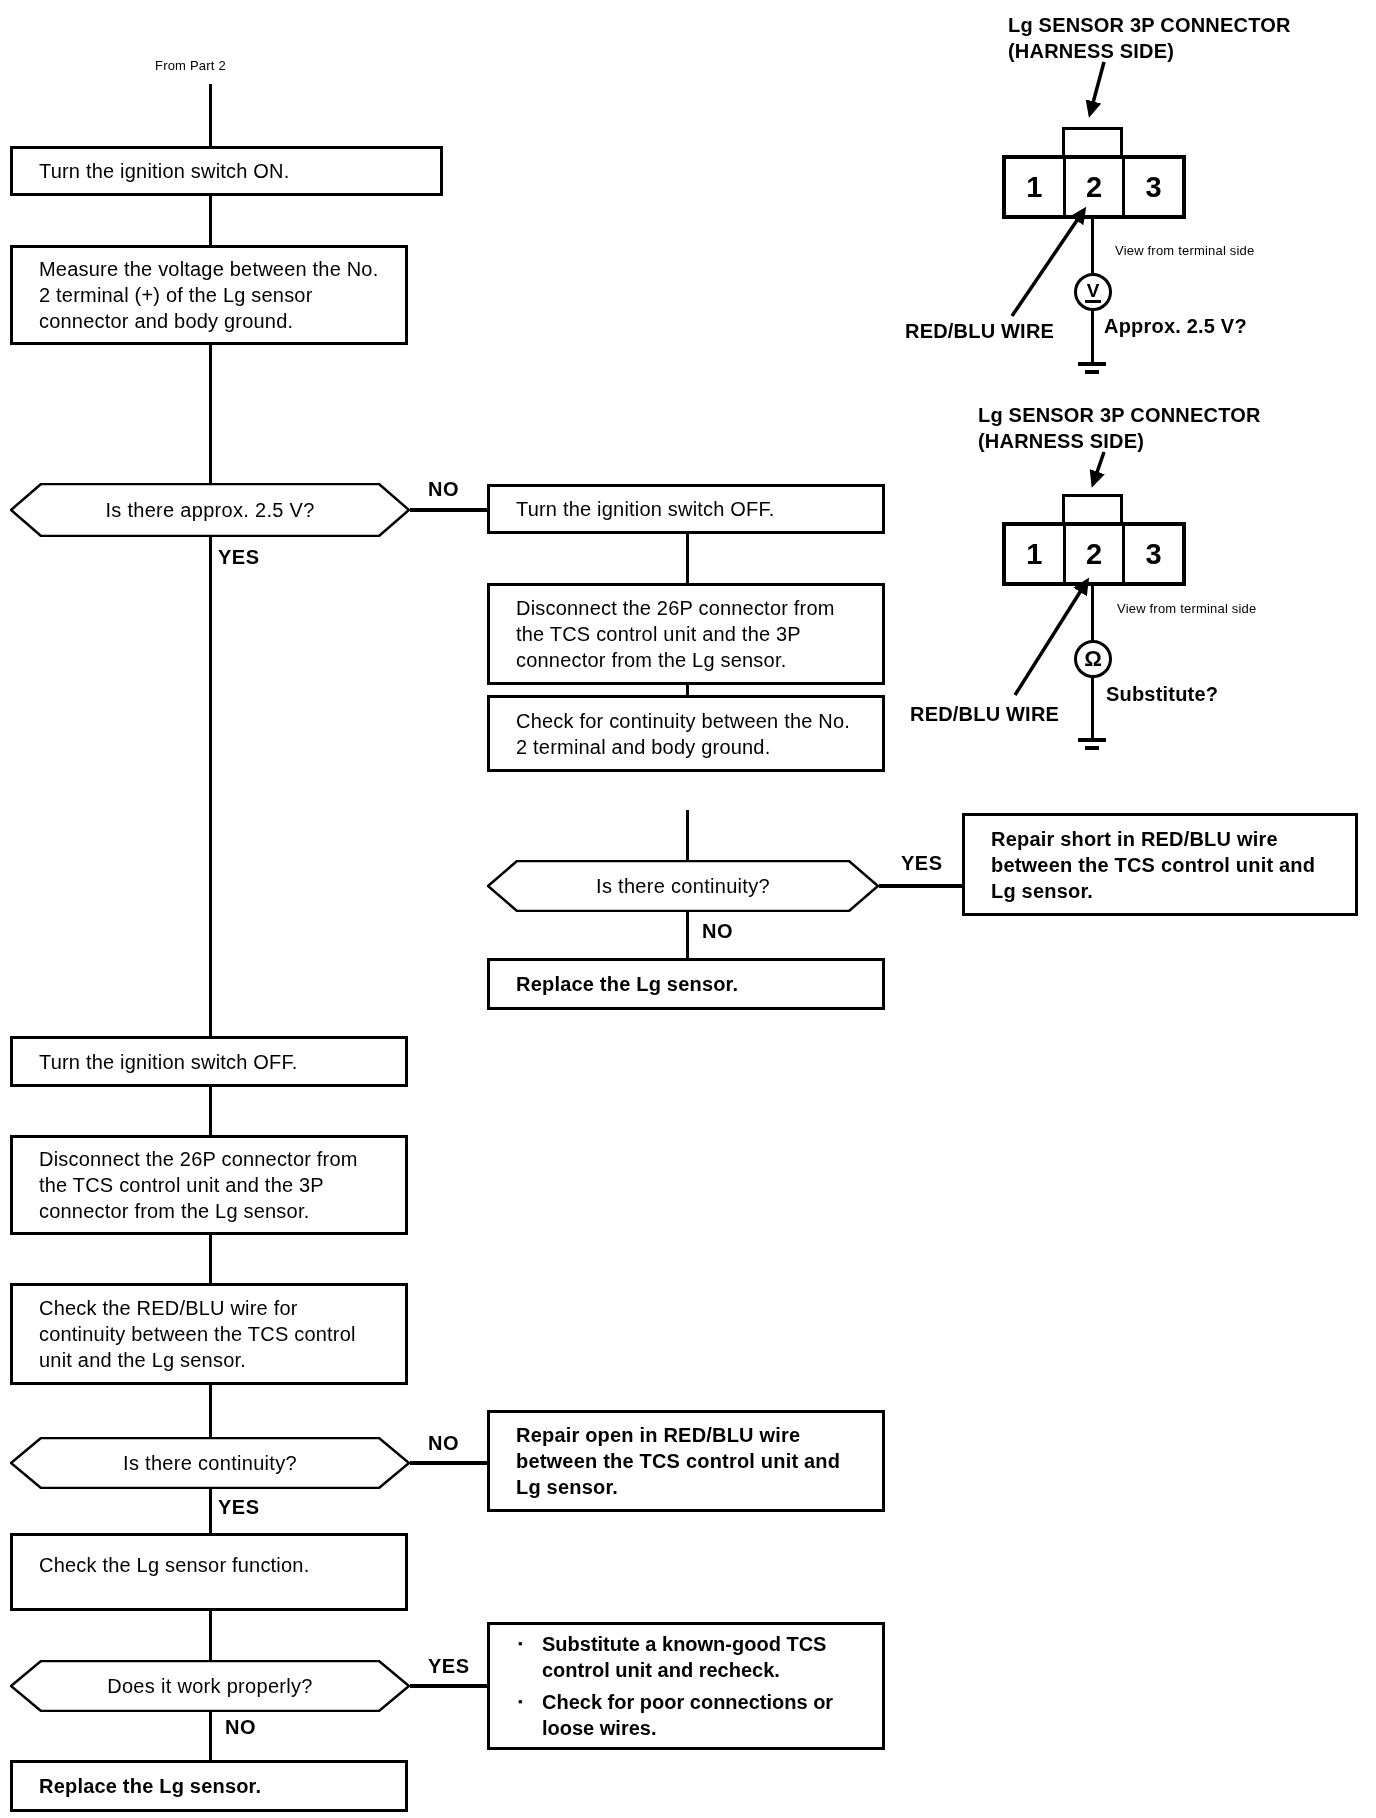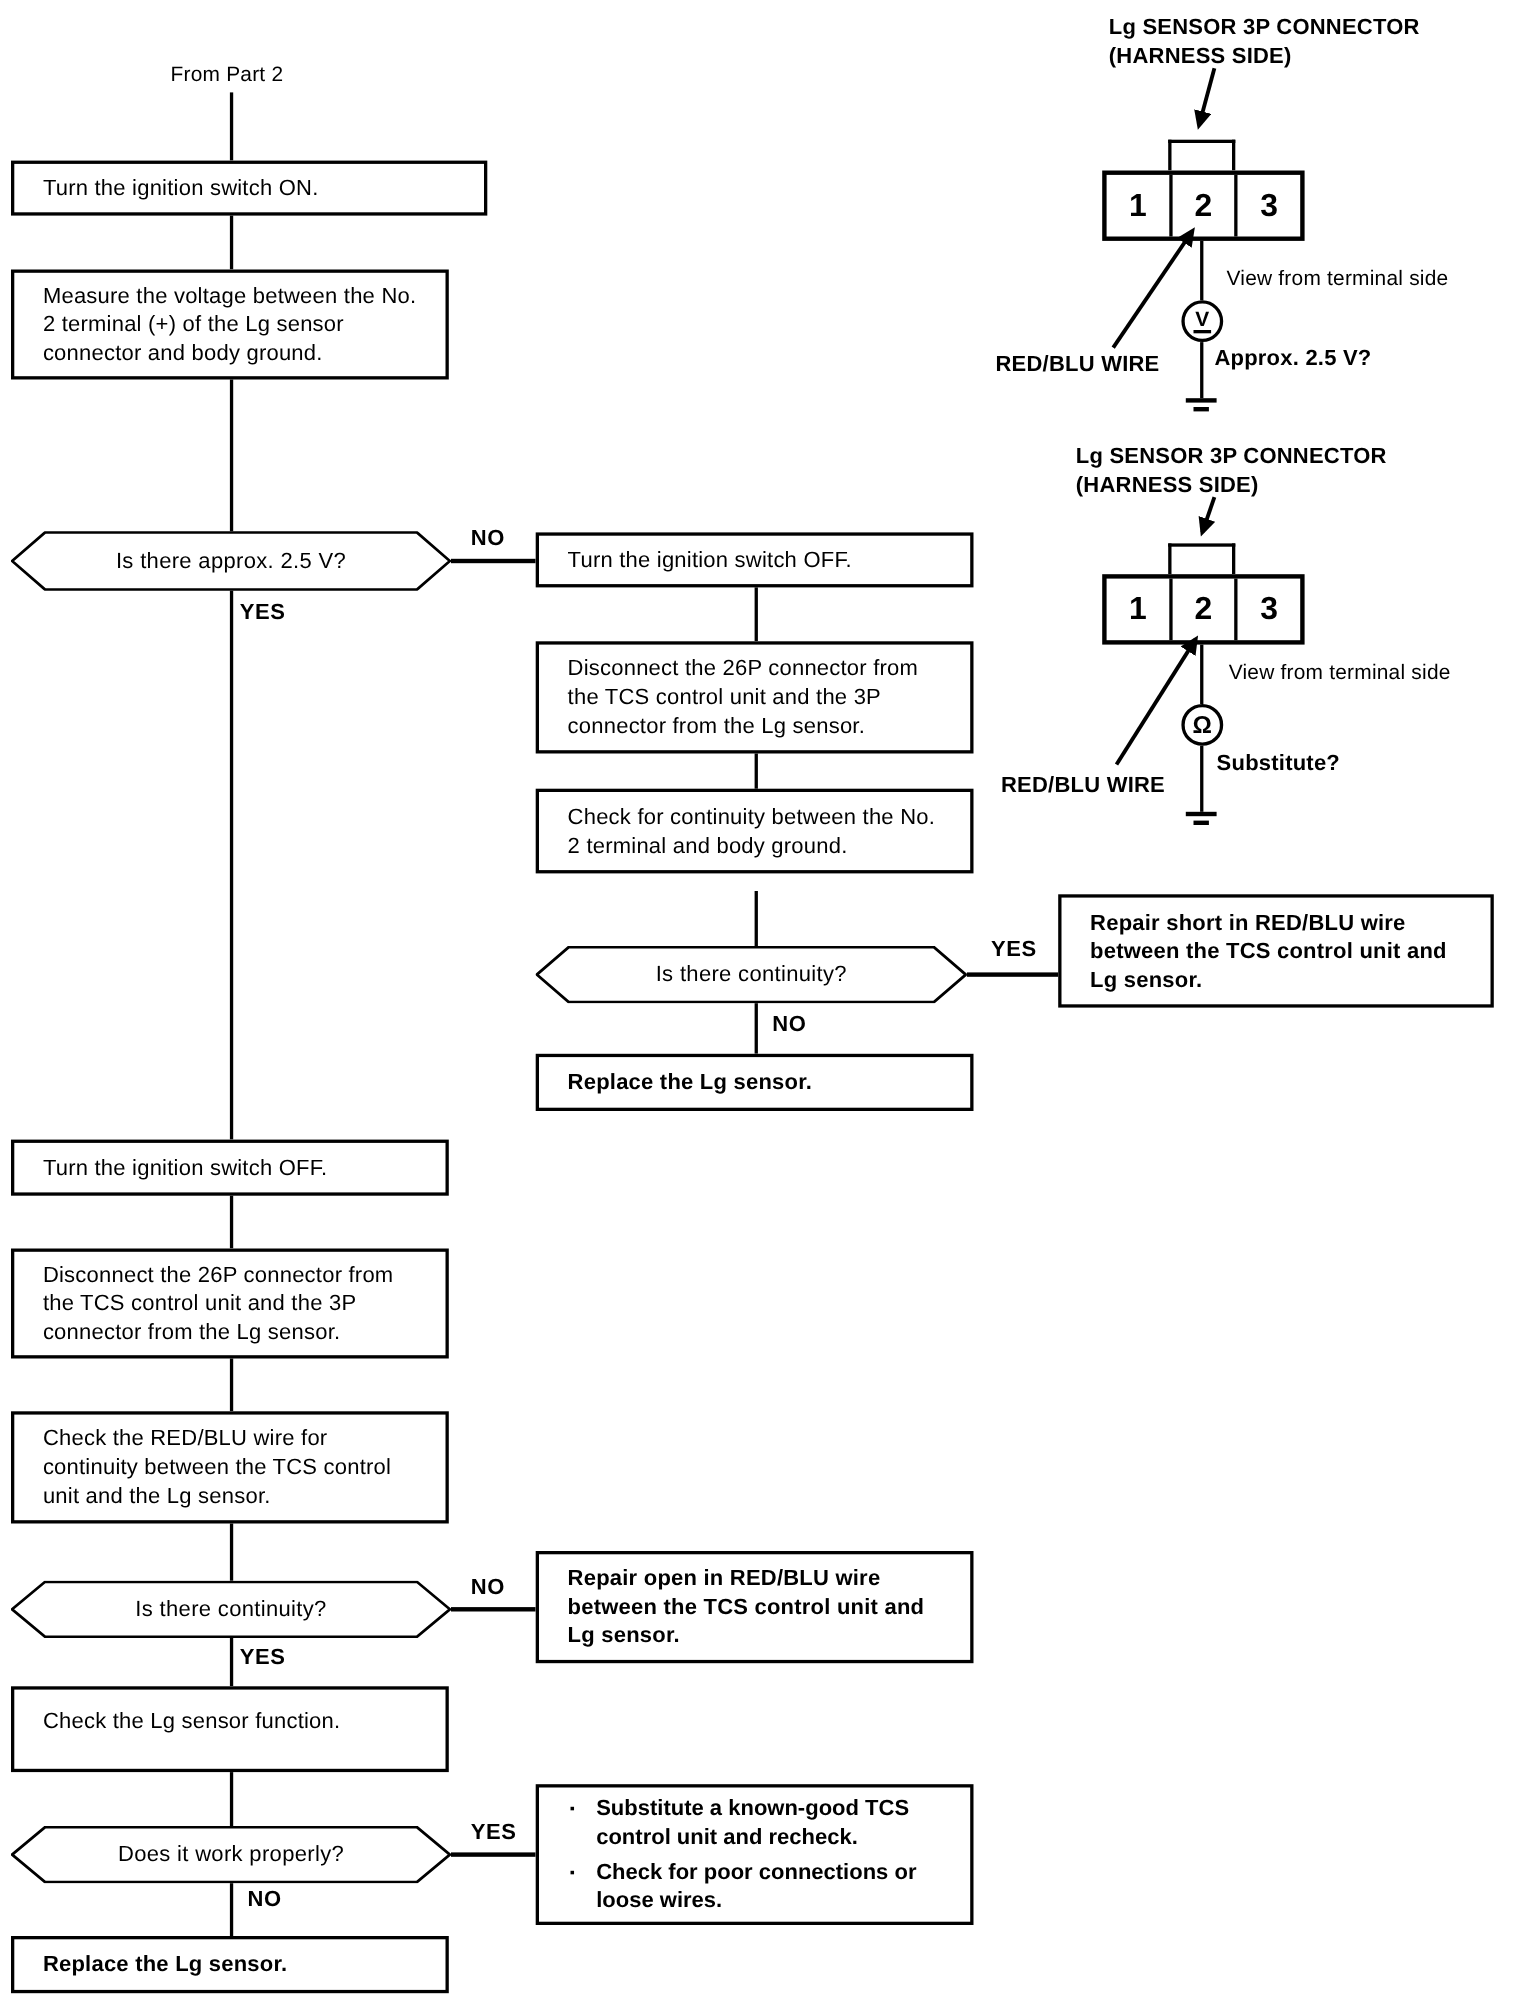--- a/index.html
+++ b/index.html
@@ -9,21 +9,21 @@
   .box{position:absolute;border:3px solid #000;background:#fff;display:flex;align-items:center;
        padding:0 26px;font-size:20px;line-height:26px;letter-spacing:.2px}
   .box.b{font-weight:700}
   .hex{position:absolute}
   .hex svg{position:absolute;left:0;top:0;width:100%;height:100%}
   .hex .t{position:absolute;left:0;top:0;right:0;bottom:0;display:flex;align-items:center;
           justify-content:center;font-size:20px;letter-spacing:.3px}
   .vl{position:absolute;width:3px;background:#000}
   .hl{position:absolute;height:4px;background:#000}
   .lbl{position:absolute;font-size:20px;font-weight:700;letter-spacing:.5px;white-space:nowrap}
-  .txt{position:absolute;white-space:nowrap;font-size:19px;letter-spacing:.2px}
+  .txt{position:absolute;white-space:nowrap;font-size:13px;letter-spacing:.2px}
   .txt.bold{font-weight:700;font-size:20px}
   .conn{position:absolute;border:4px solid #000;background:#fff;display:flex}
   .cell{flex:1;display:flex;align-items:center;justify-content:center;font-size:29px;
         font-weight:600;border-right:3px solid #000}
   .cell:last-child{border-right:none}
   .tab{position:absolute;border:3px solid #000;border-bottom:none;background:#fff}
   .meter{position:absolute;width:38px;height:38px;border:3px solid #000;border-radius:50%;
          background:#fff;display:flex;align-items:center;justify-content:center}
   .meter .v{font-size:19px;font-weight:700;line-height:1.05;border-bottom:3px solid #000;padding:0 2px}
   .meter .o{font-size:22px;font-weight:700;line-height:1}
@@ -112,21 +112,21 @@
   <div class="box" style="left:487px;top:484px;width:398px;height:50px">
     <span>Turn the ignition switch OFF.</span>
   </div>
   <div class="vl" style="left:686px;top:534px;height:49px"></div>
 
   <div class="box" style="left:487px;top:583px;width:398px;height:102px">
     <span>Disconnect the 26P connector from the TCS control unit and the 3P connector from the Lg sensor.</span>
   </div>
   <div class="vl" style="left:686px;top:685px;height:48px"></div>
 
-  <div class="box" style="left:487px;top:717px;width:398px;height:77px">
+  <div class="box" style="left:487px;top:695px;width:398px;height:77px">
     <span>Check for continuity between the No. 2 terminal and body ground.</span>
   </div>
   <div class="vl" style="left:686px;top:810px;height:50px"></div>
 
   <div class="hex" style="left:487px;top:860px;width:392px;height:52px">
     <svg viewBox="0 0 392 52" preserveAspectRatio="none">
         <polygon points="1,26 30,1 362,1 391,26 362,51 30,51" fill="#fff" stroke="#000" stroke-width="2.5"></polygon>
       </svg>
     <span class="t">Is there continuity?</span>
   </div>

